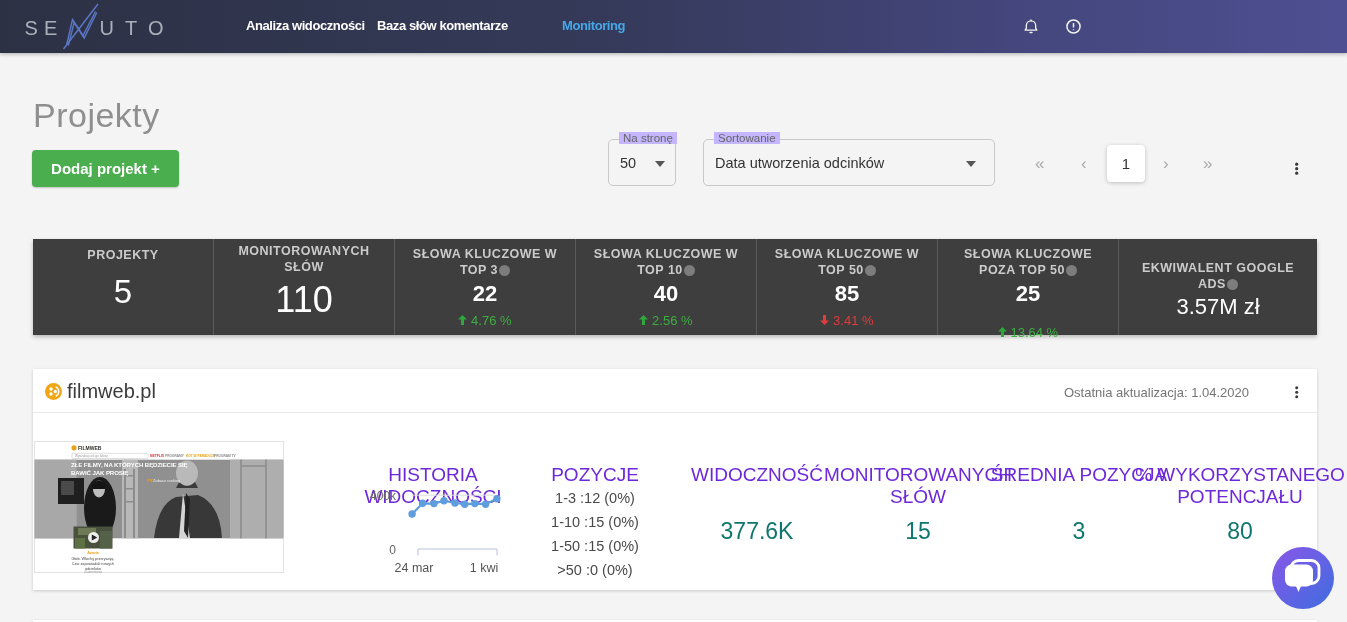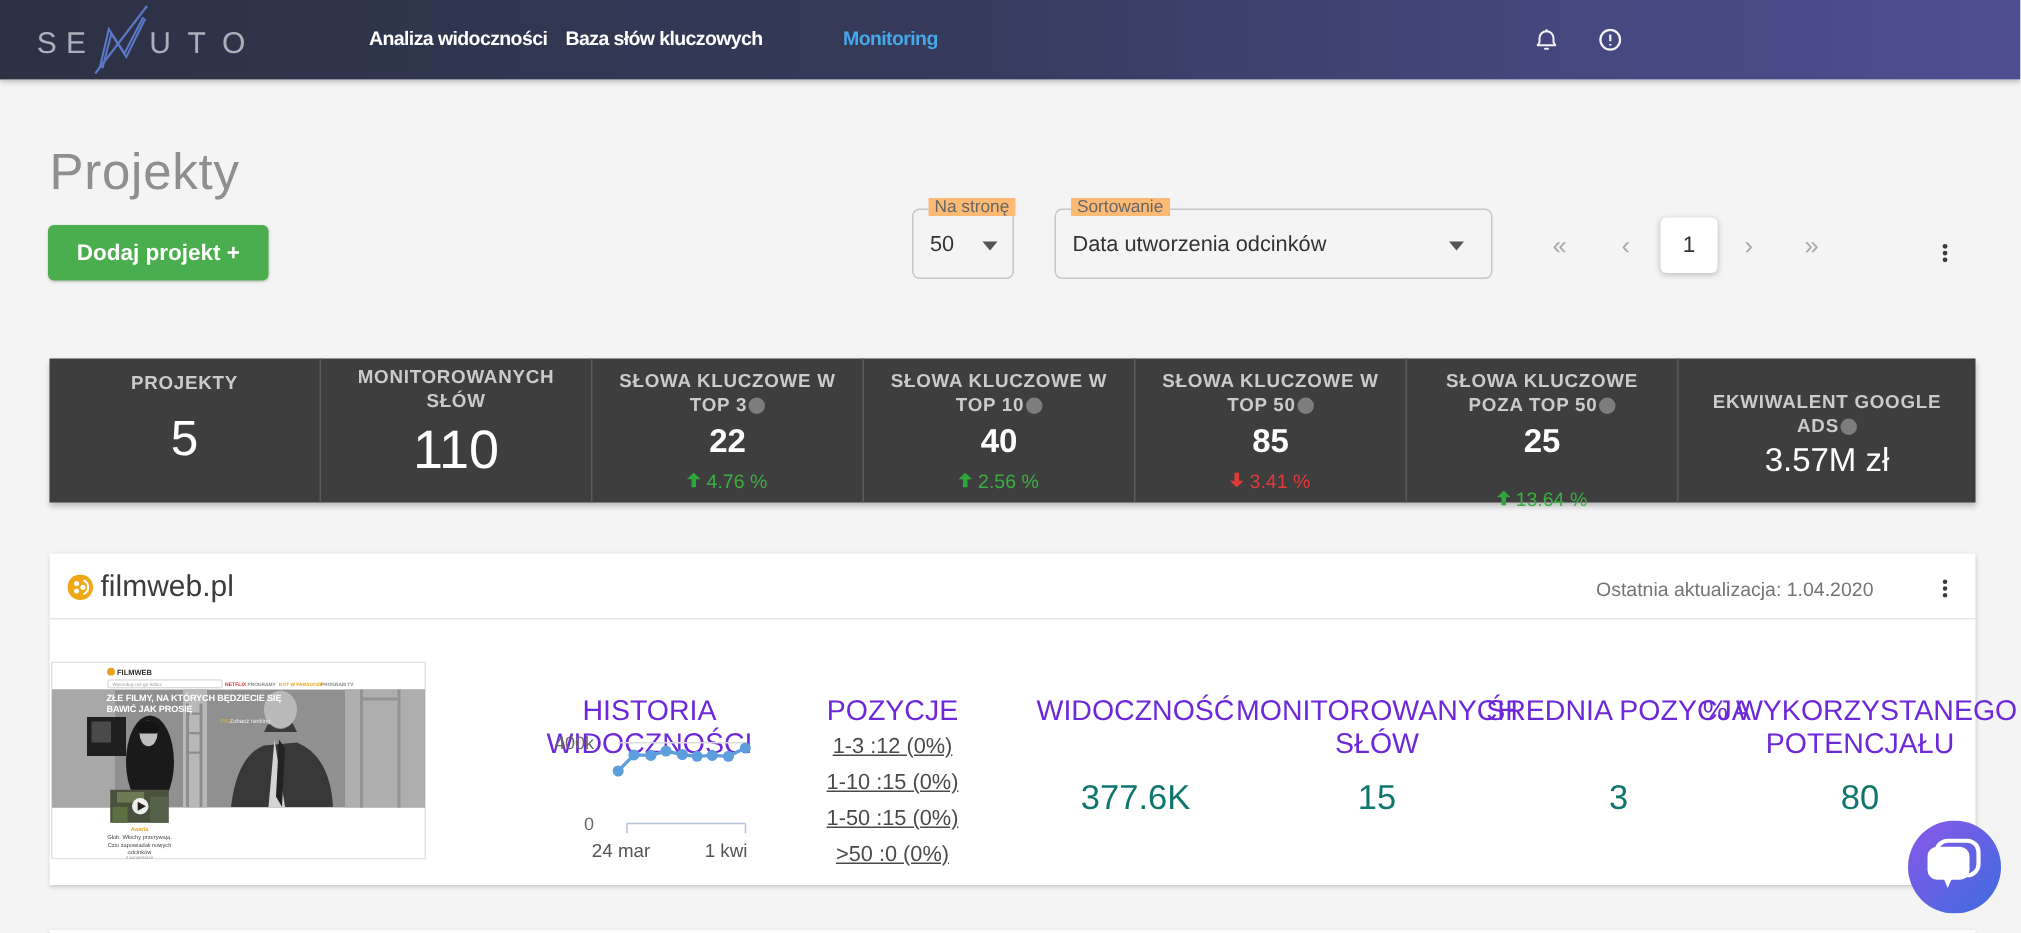--- a/index.html
+++ b/index.html
@@ -13,21 +13,21 @@
   .nav { position:absolute; top:18px; font-size:13px; font-weight:bold; color:#fff; letter-spacing:-0.4px; white-space:nowrap; }
 
   
   #title { position:absolute; left:33px; top:96px; font-size:34px; color:#8f8f8f; letter-spacing:0.5px; }
   #addbtn { position:absolute; left:32px; top:150px; width:147px; height:37px; background:#4aad4e;
             border-radius:4px; color:#fff; font-size:15px; font-weight:bold; text-align:center;
             line-height:37px; box-shadow:0 1px 2px rgba(0,0,0,0.2); }
 
   
   .fieldsel { position:absolute; border:1px solid #c8c8c8; border-radius:5px; background:#f4f4f4; }
-  .fieldsel .legend { position:absolute; top:-8px; left:10px; background:#fdba74; padding:0 4px;
+  .fieldsel .legend { position:absolute; top:-8px; left:10px; background:#c4b5fd; padding:0 4px;
                       font-size:11.5px; color:#666; white-space:nowrap; }
   .fieldsel .val { position:absolute; left:11px; top:15px; font-size:14.5px; color:#333; white-space:nowrap; }
   .selarrow { position:absolute; width:0; height:0; border-left:5px solid transparent;
               border-right:5px solid transparent; border-top:6px solid #555; top:21px; }
 
   
   .pgicon { position:absolute; top:154px; font-size:17px; color:#a9a9a9; }
   #pg1 { position:absolute; left:1107px; top:145px; width:38px; height:37px; background:#fff;
          border-radius:4px; box-shadow:0 1px 4px rgba(0,0,0,0.22); text-align:center;
          line-height:37px; font-size:15px; color:#333; }
@@ -69,21 +69,21 @@
       <text x="101" y="35">T</text>
       <text x="124" y="35">O</text>
     </g>
     <g fill="none" stroke="#5b78c7" stroke-width="1.4">
       <path d="M 39.5 49 L 74 4"></path>
       <path d="M 42.5 45.5 L 48.5 19.5 L 59 35.5 L 71.5 11.5"></path>
       <path d="M 44.3 45.5 L 50.2 22.5 L 60.2 38 L 72.8 12.5"></path>
     </g>
   </svg>
   <div class="nav" style="left:230px;margin-left:16px;">Analiza widoczności</div>
-  <div class="nav" style="left:377px;">Baza słów kluczowych</div>
+  <div class="nav" style="left:377px;">Baza słów komentarze</div>
   <div class="nav" style="left:552px; color:#47a7e8;padding-left:10px;">Monitoring</div>
   <svg class="abs" style="left:1023px;top:18px" width="16" height="17" viewBox="0 0 24 25">
     <g fill="none" stroke="#f2f2f2" stroke-width="2" stroke-linejoin="round" stroke-linecap="round">
       <path d="M12 4 a7 7 0 0 1 7 7 v4 l1.8 3 H3.2 L5 15 v-4 a7 7 0 0 1 7 -7 z"></path>
       <path d="M12 4 v-1.2"></path>
       <path d="M10.5 21.5 h3"></path>
     </g>
   </svg>
   <svg class="abs" style="left:1066px;top:19px" width="15" height="15" viewBox="0 0 24 24" fill="none" stroke="#f2f2f2" stroke-width="2.4">
     <circle cx="12" cy="12" r="10.5"></circle>
@@ -260,21 +260,21 @@
         <circle cx="125.6" cy="24.2" r="3.7"></circle>
       <circle cx="136.9" cy="18.7" r="3.7"></circle>
     </g>
     <path d="M58 69 h79 M58 69 v6.5 M137 69 v6.5" fill="none" stroke="#b9c2dd" stroke-width="1"></path>
     <text x="54" y="91.5" font-size="12.5" fill="#555" text-anchor="middle" font-family="Liberation Sans">24 mar</text>
     <text x="124" y="91.5" font-size="12.5" fill="#555" text-anchor="middle" font-family="Liberation Sans">1 kwi</text>
   </svg>
 
   <div class="colc" style="left:562px;top:63px;">
     <div class="clabel">POZYCJE</div>
-    <div style="font-size:14.5px;color:#4a4a4a;line-height:24px;margin-top:0px;text-decoration:underline;">
+    <div style="font-size:14.5px;color:#4a4a4a;line-height:24px;margin-top:0px;">
       1-3 :12 (0%)<br>1-10 :15 (0%)<br>1-50 :15 (0%)<br>&gt;50 :0 (0%)
     </div>
   </div>
 
   <div class="colc" style="left:724px;top:63px;">
     <div class="clabel">WIDOCZNOŚĆ</div>
     <div class="cval" style="margin-top:32px;">377.6K</div>
   </div>
   <div class="colc" style="left:885px;top:63px;">
     <div class="clabel">MONITOROWANYCH<br>SŁÓW</div>

